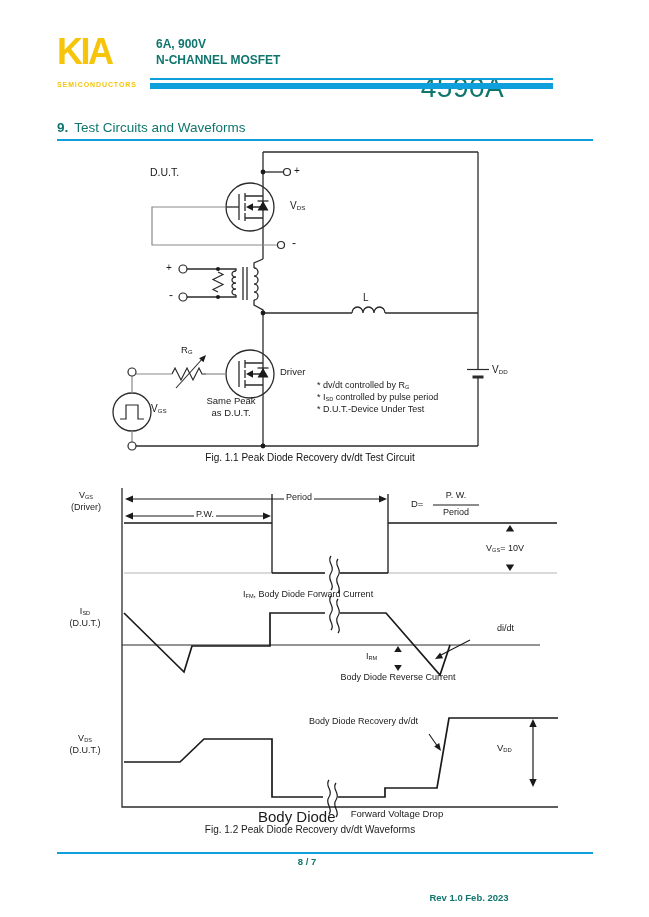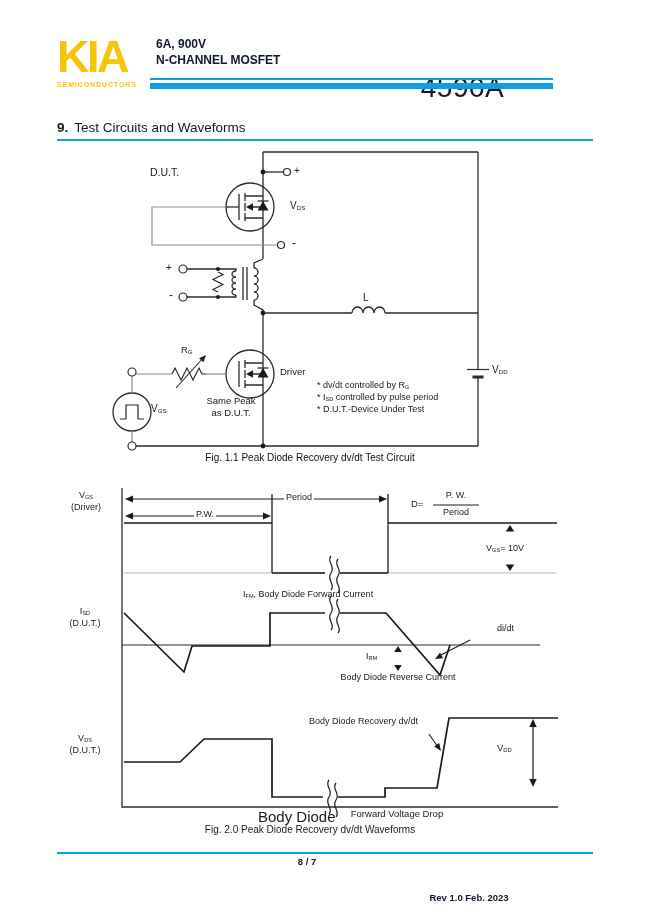--- a/index.html
+++ b/index.html
@@ -1,24 +1,24 @@
 <!DOCTYPE html>
 <html><head>
 <meta charset="utf-8">
 <style>
   html,body{margin:0;padding:0;background:#fff;}
   .page{position:relative;width:649px;height:917px;background:#fff;overflow:hidden;
         font-family:"Liberation Sans", sans-serif;color:#1a1a1a;}
   .abs{position:absolute;white-space:nowrap;}
-  .cyan{color:#0f172a;}
+  .cyan{color:#0f766e;}
   .yellow{color:#f6c50b;}
   .ctr{text-align:center;}
   .rt{text-align:center;margin-top:28px;}
   sub{font-size:0.62em;vertical-align:-0.22em;letter-spacing:0;}
-  .logo{font-size:45px;font-weight:800;letter-spacing:-2.5px;line-height:1;}
+  .logo{font-size:36px;font-weight:800;letter-spacing:-2.5px;line-height:1;}
   .tagline{font-size:7px;font-weight:700;letter-spacing:0.9px;}
   .spec{font-size:12px;font-weight:700;line-height:16px;}
   .pn{font-size:28px;font-weight:400;letter-spacing:0.5px;}
   .rule{position:absolute;background:#0f9fdc;}
   .h1t{font-size:13.5px;}
   .lbl{font-size:9px;}
   .lbl10{font-size:10px;}
   .cap{font-size:10px;color:#111;}
   .wbg{background:#fff;padding:0 2px;}
   .foot{font-size:9.5px;font-weight:700;}
@@ -215,19 +215,19 @@
   <div class="abs lbl" style="left:467px;top:623px;padding-left:30px;">di/dt</div>
   <div class="abs lbl" style="left:366px;top:651px;"><span>I</span><sub>RM</sub></div>
   <div class="abs ctr lbl" style="left:318px;top:672px;width:160px;">Body Diode Reverse Current</div>
 
   <div class="abs ctr lbl" style="left:58px;top:733px;width:54px;"><span>V</span><sub>DS</sub></div>
   <div class="abs ctr lbl" style="left:58px;top:745px;width:54px;">(D.U.T.)</div>
   <div class="abs lbl" style="left:309px;top:716px;">Body Diode Recovery dv/dt</div>
   <div class="abs" style="left:497px;top:742px;font-size:9.5px;"><span>V</span><sub>DD</sub></div>
   <div class="abs ctr" style="left:258px;top:808px;width:76px;font-size:15px;">Body Diode</div>
   <div class="abs ctr" style="left:345px;top:808px;width:104px;font-size:9.5px;">Forward Voltage Drop</div>
-  <div class="abs ctr" style="left:150px;top:824px;width:320px;font-size:10px;">Fig. 2.0 Peak Diode Recovery dv/dt Waveforms</div>
+  <div class="abs ctr" style="left:150px;top:824px;width:320px;font-size:10px;">Fig. 1.2 Peak Diode Recovery dv/dt Waveforms</div>
 
   <div class="rule" style="left:57px;top:852px;width:536px;height:1.5px;"></div>
   <div class="abs ctr foot cyan" style="left:257px;top:856px;width:100px;">8 / 7</div>
   <div class="abs rt foot cyan" style="left:380px;top:864px;width:178px;">Rev 1.0 Feb. 2023</div>
 
 </div>
 
 </body></html>

